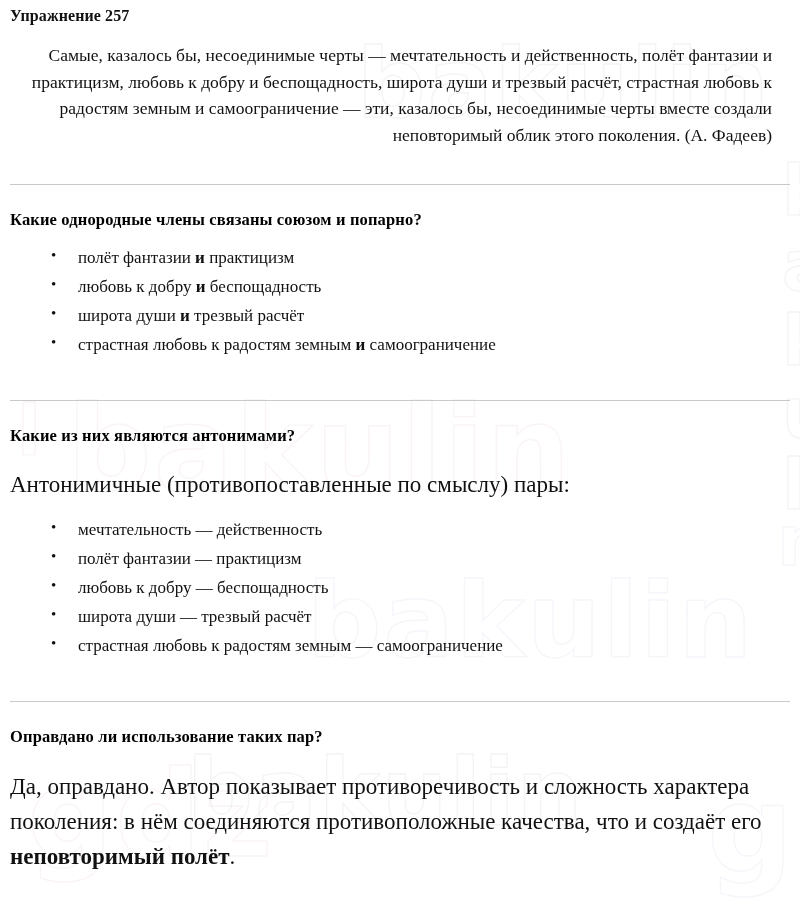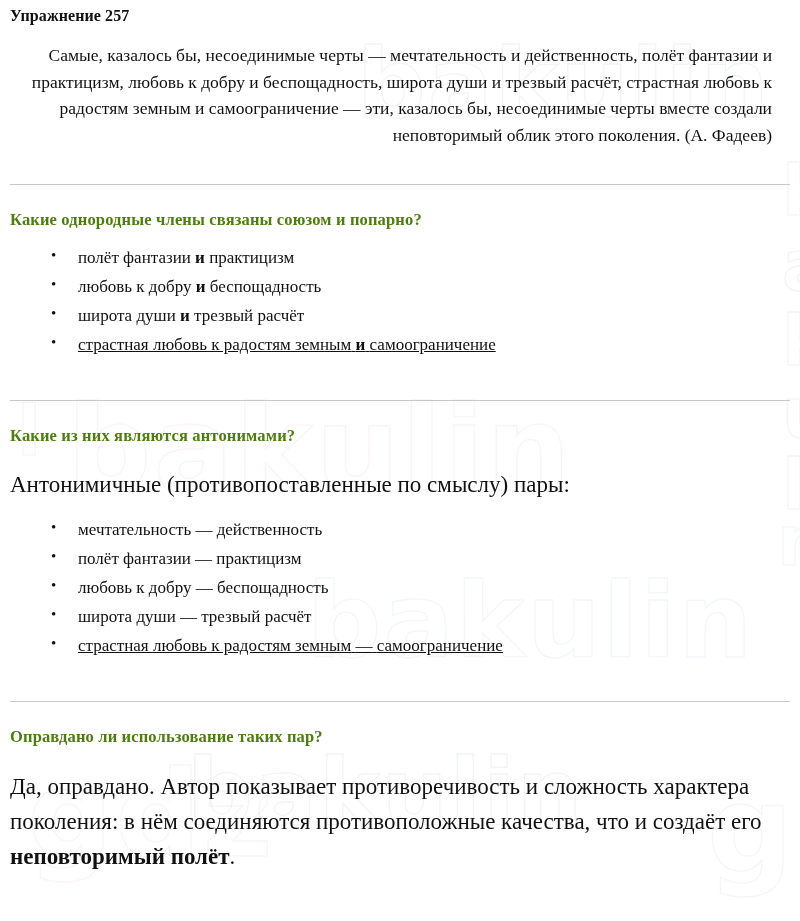--- a/index.html
+++ b/index.html
@@ -72,21 +72,21 @@
     height: 0;
     width: 100%;
   }
   .sep-wrap { padding: 0; margin: 0; }
 
   .sep-1 { margin-top: 36px; }
   .sep-2 { margin-top: 47px; }
   .sep-3 { margin-top: 47px; }
 
   .q-head {
-    color: #4d7c0f;
+    color: #000000;
     font-size: 16.5px;
     font-weight: bold;
     line-height: 1.3;
     margin: 24px 0 0 0;
     letter-spacing: 0.15px;
   }
 
   .answer-p {
     font-size: 23px;
     line-height: 1.52;
@@ -99,21 +99,21 @@
     margin: 18px 0 0 0;
     padding: 0;
   }
   ul.pairs li {
     position: relative;
     font-size: 17px;
     line-height: 1.0;
     padding: 0 0 0 68px;
     margin: 0 0 12px 0;
   }
-  ul.pairs li:last-child { margin-bottom: 0; text-decoration: underline; }
+  ul.pairs li:last-child { margin-bottom: 0; }
   ul.pairs li::before {
     content: "\2022";
     position: absolute;
     left: 41px;
     top: -1px;
     font-size: 15px;
     color: #111111;
     line-height: 1.0;
   }
 

